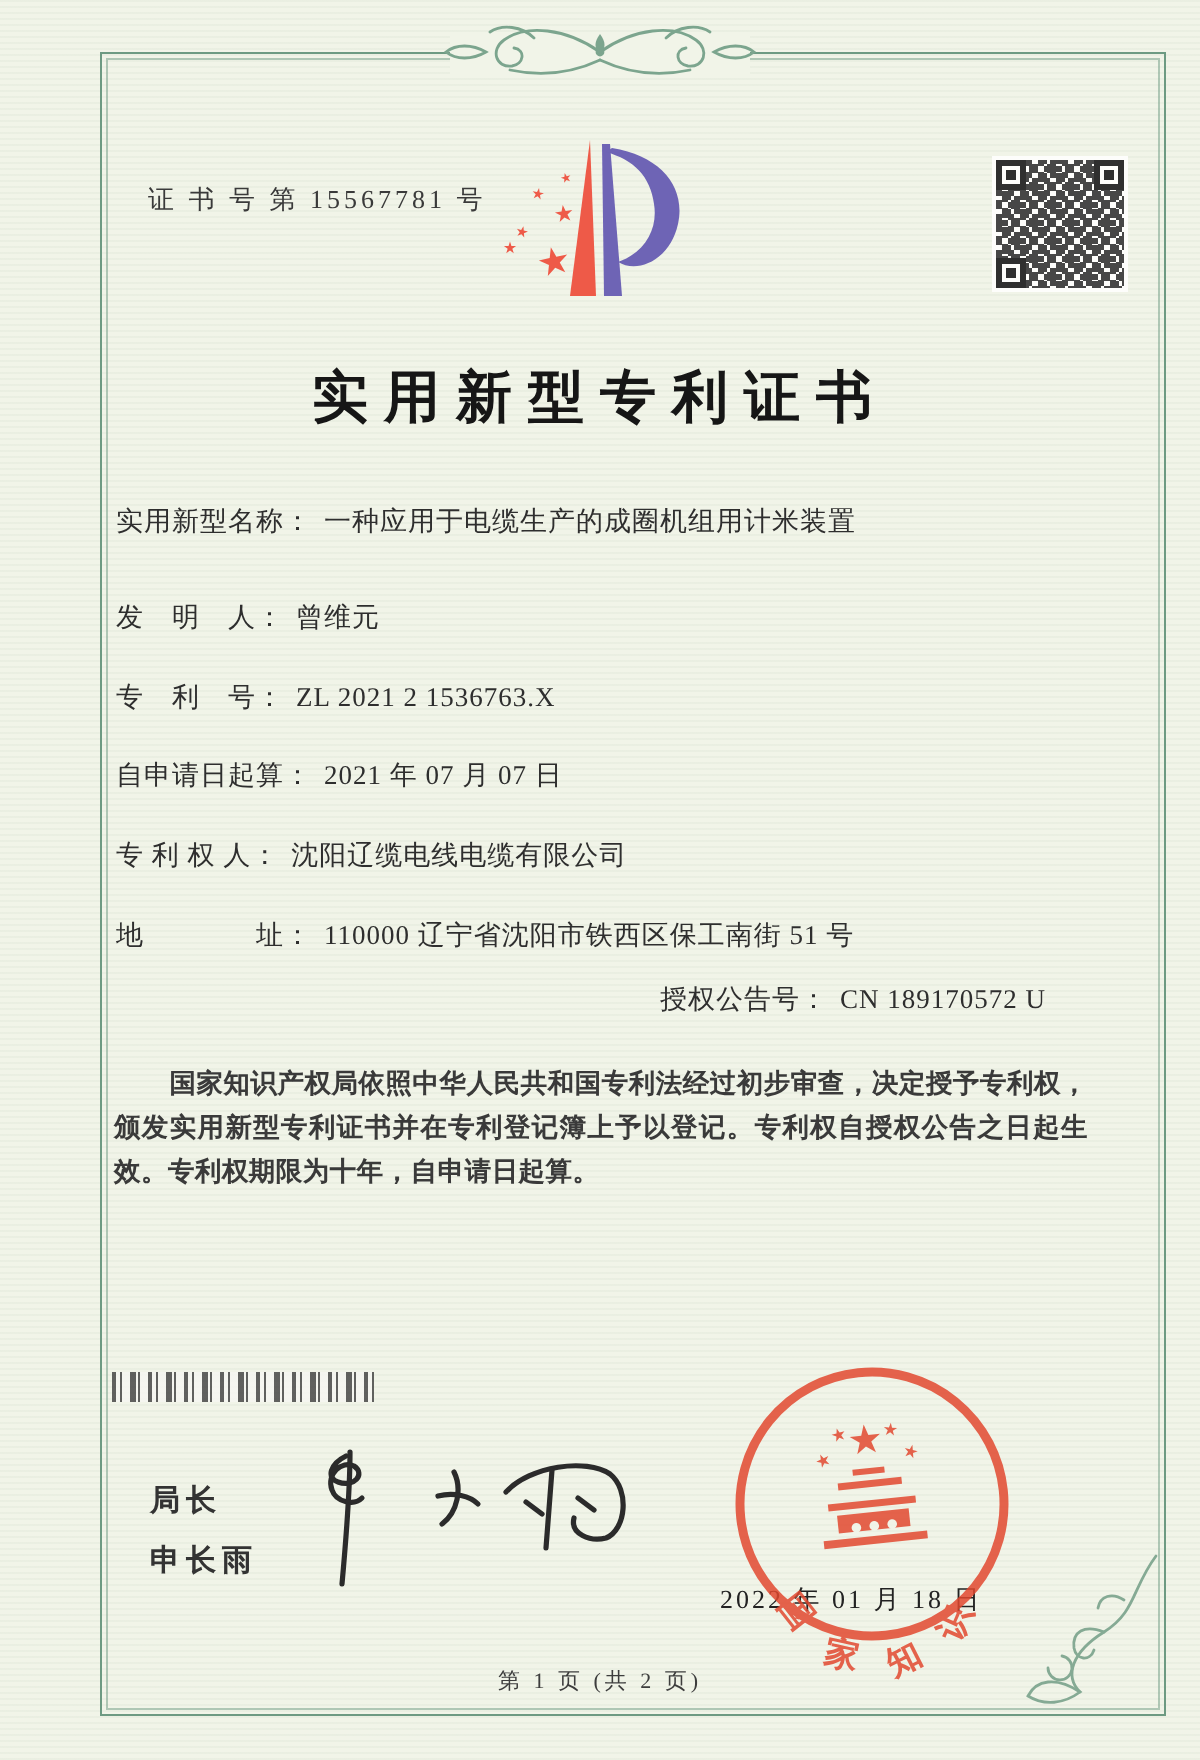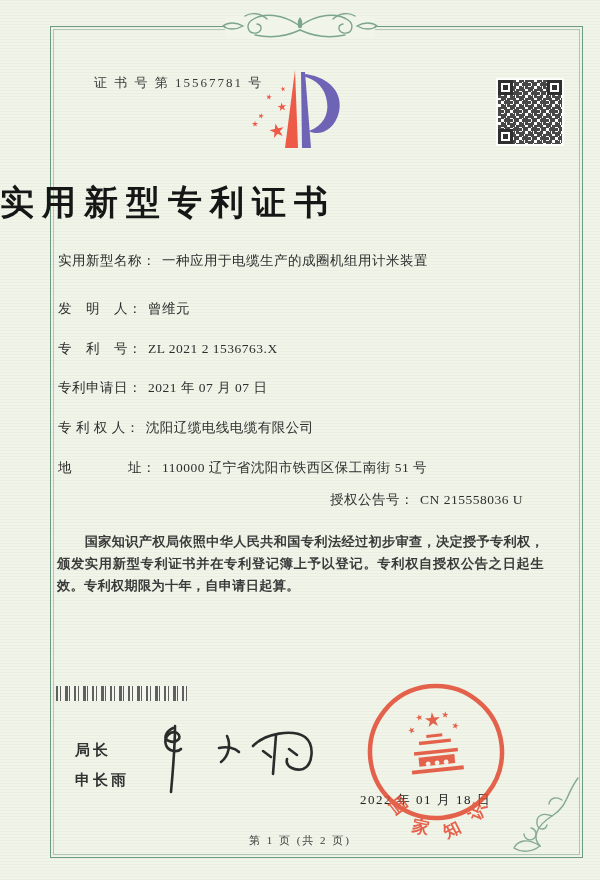--- a/index.html
+++ b/index.html
@@ -15,22 +15,22 @@
   .frame{
     position:absolute;left:50px;top:26px;width:531px;height:830px;z-index:1;
     border:1.5px solid #6d9a82;
   }
   .frame::after{
     content:"";position:absolute;inset:2px;border:1px solid rgba(109,154,130,0.5);
   }
   .ornament-top{position:absolute;left:205px;top:4px;z-index:2;}
   .ornament-corner{position:absolute;left:494px;top:774px;z-index:2;}
   .cert-no{
-    position:absolute;left:74px;top:74px;z-index:3;
-    font-size:13px;letter-spacing:2px;color:#3a3a3a;margin-left:20px;
+    position:absolute;left:74px;top:91px;z-index:3;
+    font-size:13px;letter-spacing:2px;color:#3a3a3a;
   }
   .logo{position:absolute;left:232px;top:64px;z-index:3;}
   .qr{
     position:absolute;left:496px;top:78px;width:68px;height:68px;z-index:3;
     background:#fdfdfb;
   }
   .qr-noise{
     position:absolute;inset:2px;opacity:.88;
     background:
       repeating-conic-gradient(#2f2f2f 0% 25%, rgba(0,0,0,0) 0% 50%) 0px 0px/6px 6px,
@@ -40,22 +40,22 @@
     position:absolute;width:15px;height:15px;background:#fdfdfb;
     border:3px solid #2f2f2f;box-sizing:border-box;
   }
   .qr-finder::after{
     content:"";position:absolute;left:2px;top:2px;width:5px;height:5px;background:#2f2f2f;
   }
   .qr-finder.tl{left:2px;top:2px}
   .qr-finder.tr{right:2px;top:2px}
   .qr-finder.bl{left:2px;bottom:2px}
   .title{
-    position:absolute;left:0;right:0;top:180px;z-index:3;text-align:left;
-    font-size:34px;font-weight:600;letter-spacing:8px;color:#161616;
+    position:absolute;left:0;right:0;top:180px;z-index:3;text-align:center;
+    font-size:28px;font-weight:600;letter-spacing:8px;color:#161616;
   }
   .fields{position:absolute;left:58px;right:50px;top:0;z-index:3;}
   .frow{position:absolute;left:0;right:0;font-size:13.5px;color:#2e2e2e;letter-spacing:0.5px;white-space:nowrap;}
   .frow .lbl{margin-right:6px;}
   .r-name{top:252px}.r-inventor{top:300px}.r-patno{top:340px}.r-filing{top:379px}
   .r-patentee{top:419px}.r-address{top:459px}.r-grant{top:491px}
   .grant-no-pair{position:absolute;left:272px;top:0;}
   .paras{position:absolute;left:57px;right:56px;top:531px;z-index:3;font-weight:bold;}
   .paras p{
     margin:0;text-indent:2.1em;font-size:13.2px;line-height:22px;
@@ -149,31 +149,31 @@
   <div class="frow r-name">
     <span class="lbl">实用新型名称：</span><span class="val">一种应用于电缆生产的成圈机组用计米装置</span>
   </div>
   <div class="frow r-inventor">
     <span class="lbl">发　明　人：</span><span class="val">曾维元</span>
   </div>
   <div class="frow r-patno">
     <span class="lbl">专　利　号：</span><span class="val">ZL 2021 2 1536763.X</span>
   </div>
   <div class="frow r-filing">
-    <span class="lbl">专利申请日：</span><span class="val">2021 年 07 月 07 日</span>
+    <span class="lbl">自申请日起算：</span><span class="val">2021 年 07 月 07 日</span>
   </div>
   <div class="frow r-patentee">
     <span class="lbl">专 利 权 人：</span><span class="val">沈阳辽缆电线电缆有限公司</span>
   </div>
   <div class="frow r-address">
     <span class="lbl">地　　　　址：</span><span class="val">110000 辽宁省沈阳市铁西区保工南街 51 号</span>
   </div>
   <div class="frow r-grant">
     <span class="grant-no-pair">
-      <span class="lbl">授权公告号：</span><span class="val">CN 215558036 U</span>
+      <span class="lbl">授权公告号：</span><span class="val">CN 189170572 U</span>
     </span>
   </div>
 </div>
 
 <div class="paras">
   <p>国家知识产权局依照中华人民共和国专利法经过初步审查，决定授予专利权，颁发实用新型专利证书并在专利登记簿上予以登记。专利权自授权公告之日起生效。专利权期限为十年，自申请日起算。</p>
 </div>
 
 <div class="barcode"></div>
 

